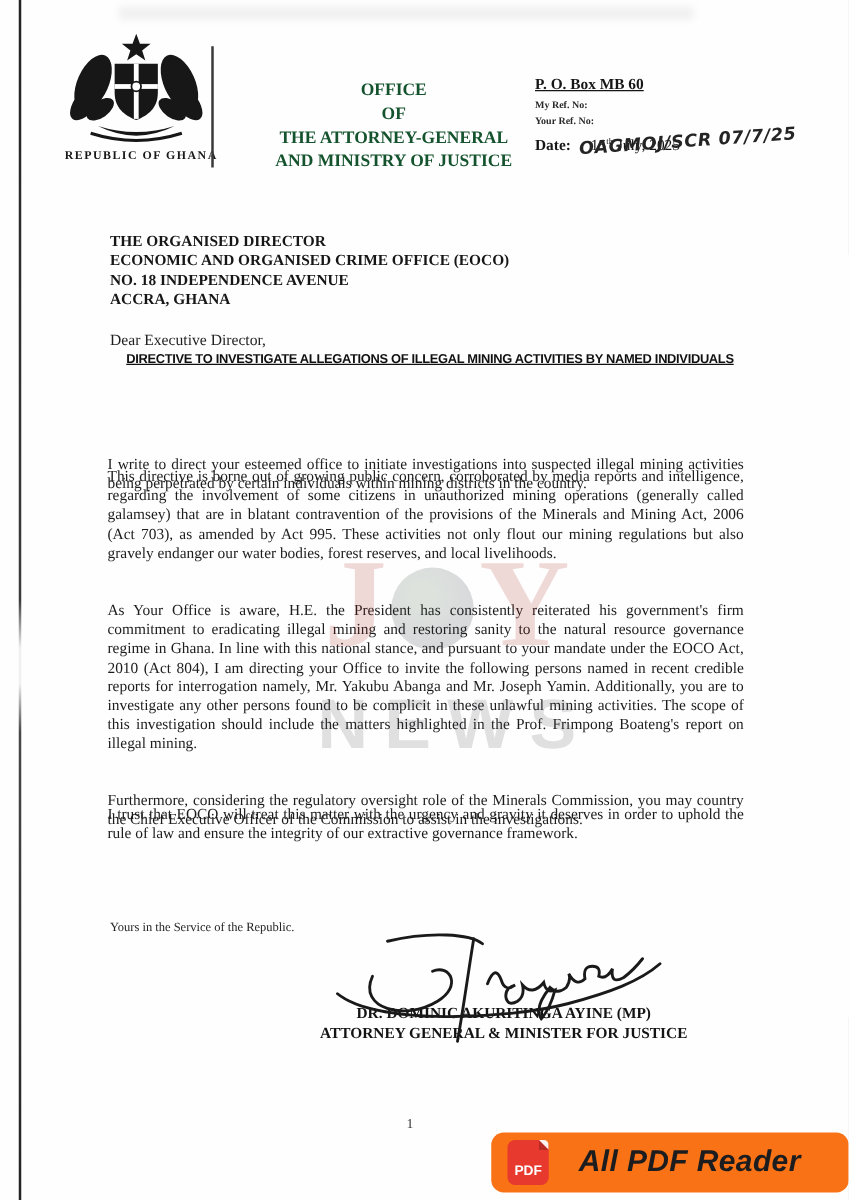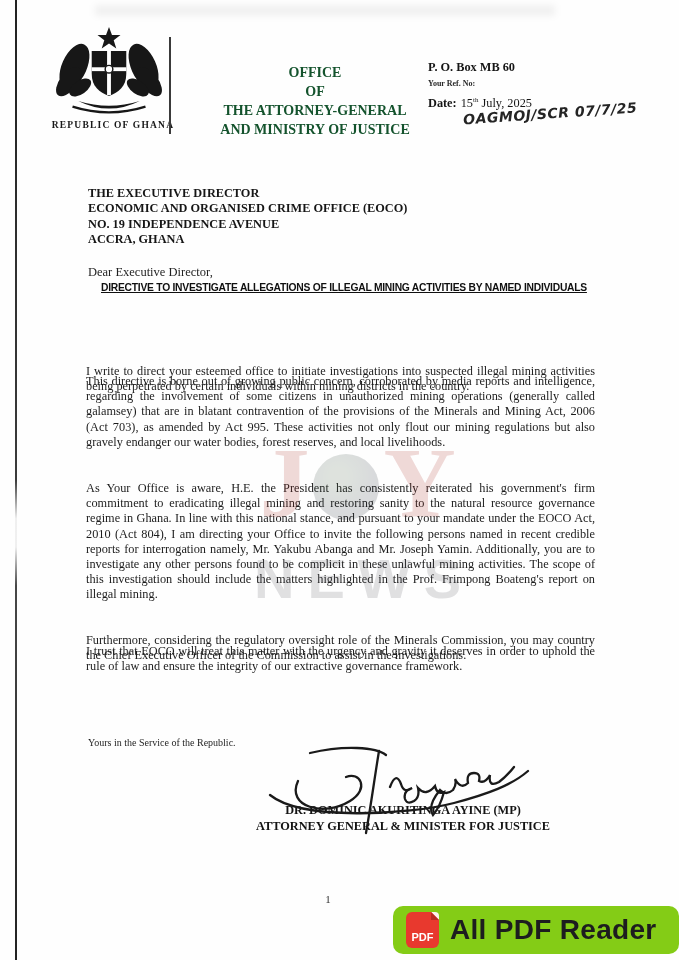--- a/index.html
+++ b/index.html
@@ -14,27 +14,27 @@
     background:linear-gradient(to bottom,rgba(10,10,10,.9) 0%,rgba(10,10,10,.8) 50%,rgba(10,10,10,.06) 54%,rgba(10,10,10,.06) 57%,rgba(10,10,10,.75) 61%,rgba(10,10,10,.9) 100%);}
   .top-smudge{left:95px;top:5px;width:460px;height:11px;background:rgba(0,0,0,.05);filter:blur(3px);}
   
   .crest{left:50px;top:26px;}
   .crest-caption{left:34px;top:120px;width:138px;text-align:center;font-weight:bold;
     font-size:9.5px;letter-spacing:1.2px;color:#181818;margin-left:10px;}
   .lh-divider{left:169px;top:37px;width:1.5px;height:97px;background:#3a3a3a;}
   .office-title{left:190px;top:63px;width:250px;text-align:center;font-weight:bold;
     font-size:14px;line-height:19px;color:#14532d;}
   .addr{left:428px;top:58px;width:244px;font-size:12.3px;line-height:19px;color:#161616;}
-  .addr .b{font-weight:bold;}
+  .addr .b{font-weight:bold;text-decoration:underline;}
   .ref-small{font-size:8px;line-height:13px;font-weight:bold;color:#2a2a2a;}
   .handwriting{left:463px;top:104px;width:215px;transform:rotate(-4deg);
     font-family:"DejaVu Sans",sans-serif;font-style:italic;font-weight:600;
     font-size:14px;letter-spacing:.5px;color:#242424;white-space:nowrap;}
   .date-line{font-size:12.3px;color:#161616;margin-top:1px;}
-  .date-line .lbl{font-weight:bold;margin-right:4px;text-align:center;}
+  .date-line .lbl{font-weight:bold;margin-right:16px;text-align:center;}
   .date-line sup{font-size:7px;}
   
   .recipient{left:88px;top:186px;width:480px;font-weight:bold;font-size:12.3px;
     line-height:15.3px;color:#161616;}
   .salutation{left:88px;top:265px;font-size:12.5px;}
   .subject{left:85px;top:282px;width:512px;font-family:"Liberation Sans",sans-serif;
     font-weight:bold;font-size:10.3px;letter-spacing:-.25px;white-space:nowrap;
     text-decoration:underline;color:#101010;padding-left:16px;}
   .para{left:86px;width:509px;font-size:12.3px;line-height:15.2px;text-align:justify;color:#1c1c1c;}
   .p1{top:328px;margin-top:36px;} .p2{top:374px;} .p3{top:481px;} .p4{top:633px;} .p5{top:644px;}
@@ -46,29 +46,29 @@
   
   .joy{left:215px;top:438px;width:285px;height:195px;opacity:.17;z-index:1;pointer-events:none;}
   .joy-row{display:flex;align-items:center;justify-content:center;gap:4px;
     font-weight:bold;font-size:100px;line-height:90px;color:#a8271f;
     font-family:"Liberation Serif",serif;}
   .globe{width:66px;height:66px;border-radius:50%;margin-top:8px;
     background:radial-gradient(circle at 38% 34%,#44603f 16%,#27313c 58%,#14181e 100%);}
   .joy-news{margin-top:18px;text-align:center;font-family:"Liberation Sans",sans-serif;
     font-weight:bold;font-size:56px;letter-spacing:13px;color:#50505a;padding-left:13px;}
   
-  .pdf-badge{left:393px;top:906px;width:286px;height:48px;background:#84cc16;
-    border-radius:10px;display:flex;align-items:center;gap:11px;padding-left:13px;
+  .pdf-badge{left:393px;top:906px;width:286px;height:48px;background:#f97316;
+    border-radius:10px;display:flex;align-items:center;gap:24px;padding-left:13px;
     box-sizing:border-box;font-family:"Liberation Sans",sans-serif;z-index:5;}
   .pdf-icon{width:33px;height:36px;background:#e8392e;border-radius:6px;position:relative;
     color:#fff;font-weight:bold;font-size:11px;display:flex;align-items:flex-end;
     justify-content:center;padding-bottom:5px;box-sizing:border-box;}
   .pdf-icon::after{content:"";position:absolute;top:0;right:0;width:0;height:0;
     border-top:8px solid #fcf1ee;border-left:8px solid #b92b22;border-top-right-radius:4px;}
-  .pdf-name{font-size:28px;font-weight:bold;color:#1d1d1f;letter-spacing:.3px;}
+  .pdf-name{font-size:24px;font-weight:bold;font-style:italic;color:#1d1d1f;letter-spacing:.3px;}
 </style>
 </head>
 <body>
 
 <div class="page">
 
   <div class="abs edge-line"></div>
   <div class="abs top-smudge"></div>
 
   <div class="abs joy">
@@ -102,31 +102,32 @@
 
   <div class="abs office-title">
     <div>OFFICE</div>
     <div>OF</div>
     <div>THE ATTORNEY-GENERAL</div>
     <div>AND MINISTRY OF JUSTICE</div>
   </div>
 
   <div class="abs addr">
     <div class="b">P. O. Box MB 60</div>
+    <div class="ref-small">My Ref. No:</div>
     <div class="ref-small">Your Ref. No:</div>
     <div class="date-line">
       <span class="lbl">Date:</span><span>15</span><sup>th</sup><span> July, 2025</span>
     </div>
   </div>
   <div class="abs handwriting">OAGMOJ/SCR 07/7/25</div>
 
   <div class="abs recipient">
-    <div>THE EXECUTIVE DIRECTOR</div>
+    <div>THE ORGANISED DIRECTOR</div>
     <div>ECONOMIC AND ORGANISED CRIME OFFICE (EOCO)</div>
-    <div>NO. 19 INDEPENDENCE AVENUE</div>
+    <div>NO. 18 INDEPENDENCE AVENUE</div>
     <div>ACCRA, GHANA</div>
   </div>
 
   <div class="abs salutation">Dear Executive Director,</div>
   <div class="abs subject">DIRECTIVE TO INVESTIGATE ALLEGATIONS OF ILLEGAL MINING ACTIVITIES BY NAMED INDIVIDUALS</div>
 
   <div class="abs para p1">I write to direct your esteemed office to initiate investigations into suspected illegal mining activities being perpetrated by certain individuals within mining districts in the country.</div>
   <div class="abs para p2">This directive is borne out of growing public concern, corroborated by media reports and intelligence, regarding the involvement of some citizens in unauthorized mining operations (generally called galamsey) that are in blatant contravention of the provisions of the Minerals and Mining Act, 2006 (Act 703), as amended by Act 995. These activities not only flout our mining regulations but also gravely endanger our water bodies, forest reserves, and local livelihoods.</div>
   <div class="abs para p3">As Your Office is aware, H.E. the President has consistently reiterated his government's firm commitment to eradicating illegal mining and restoring sanity to the natural resource governance regime in Ghana. In line with this national stance, and pursuant to your mandate under the EOCO Act, 2010 (Act 804), I am directing your Office to invite the following persons named in recent credible reports for interrogation namely, Mr. Yakubu Abanga and Mr. Joseph Yamin. Additionally, you are to investigate any other persons found to be complicit in these unlawful mining activities. The scope of this investigation should include the matters highlighted in the Prof. Frimpong Boateng's report on illegal mining.</div>
   <div class="abs para p4">Furthermore, considering the regulatory oversight role of the Minerals Commission, you may country the Chief Executive Officer of the Commission to assist in the investigations.</div>

